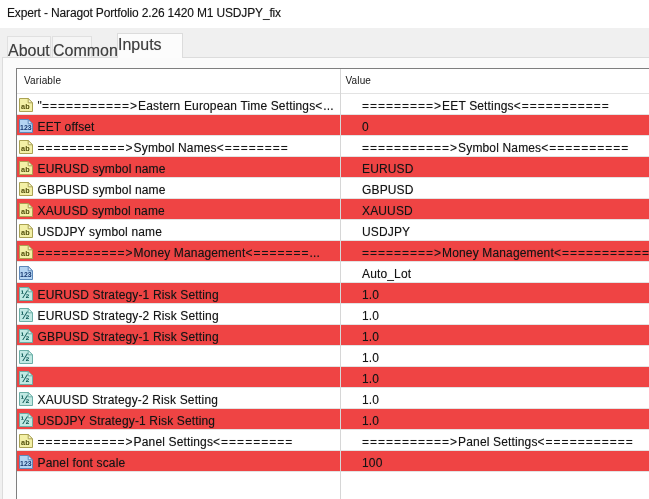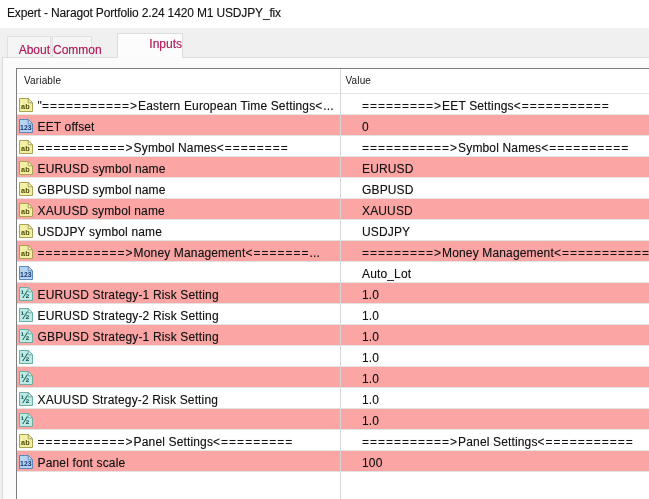--- a/index.html
+++ b/index.html
@@ -1,33 +1,33 @@
 <!DOCTYPE html>
 <html><head><meta charset="utf-8"><style>
 html,body{margin:0;padding:0}
 body{width:649px;height:499px;position:relative;overflow:hidden;background:#fff;font-family:"Liberation Sans",sans-serif}
 .title{position:absolute;left:7px;top:0;height:27px;line-height:27px;font-size:12px;color:#161616;white-space:nowrap;letter-spacing:-0.15px;text-shadow:0 0 0.7px rgba(30,30,30,0.4)}
 .dlgbg{position:absolute;left:0;top:28px;width:649px;height:471px;background:#f0f0f0}
 .page{position:absolute;left:2px;top:57px;width:647px;height:442px;background:#fbfbfb;border-left:1px solid #dcdcdc;border-top:1px solid #dcdcdc;box-sizing:border-box}
-.tab{position:absolute;top:36px;height:21px;background:#f5f5f5;border:1px solid #e0e0e0;border-bottom:none;box-sizing:border-box;font-size:12px;color:#be185d;text-align:right;line-height:27px;text-shadow:0 0 0.7px rgba(30,30,30,0.4)}
+.tab{position:absolute;top:36px;height:21px;background:#f5f5f5;border:1px solid #e0e0e0;border-bottom:none;box-sizing:border-box;font-size:16px;color:#404040;text-align:left;line-height:27px;text-shadow:0 0 0.7px rgba(30,30,30,0.4)}
 .tab.sel{top:33px;height:25px;background:#fcfcfc;border-color:#dcdcdc;line-height:21px;z-index:5}
 .tbl{position:absolute;left:16px;top:68px;width:633px;height:431px;background:#fff;border-left:1px solid #7f7f7f;border-top:1px solid #7f7f7f;box-sizing:border-box}
 .hdr{position:absolute;left:17px;top:69px;width:632px;height:25px;background:#fff;border-bottom:1px solid #e3e3e3;box-sizing:border-box}
 .hdr div{position:absolute;top:0;line-height:23px;font-size:10px;color:#161616;letter-spacing:0.15px}
 .row{position:absolute;left:17px;width:632px;height:21px;border-bottom:1px solid #e3e3e3;box-sizing:border-box;background:#fff}
-.row.g{background:#fca5a5}
+.row.g{background:#ef4444}
 .ic{position:absolute;left:2px;top:4px}
 .vt,.vv{position:absolute;top:2px;line-height:21px;font-size:12px;color:#141414;white-space:nowrap;letter-spacing:0.15px;text-shadow:0 0 0.7px rgba(30,30,30,0.45)}
 .vt{left:20.5px}
 .vv{left:345px}
 .eq{letter-spacing:1px}
 .cd{position:absolute;left:340px;top:69px;width:1px;height:430px;background:#d6d6d6}
 </style></head>
 <body>
-<div class="title">Expert - Naragot Portfolio 2.24 1420 M1 USDJPY_fix</div>
+<div class="title">Expert - Naragot Portfolio 2.26 1420 M1 USDJPY_fix</div>
 <div class="dlgbg"></div>
 <div class="page"></div>
 <div class="tab" style="left:7px;width:44px">About</div>
 <div class="tab" style="left:52px;width:40px">Common</div>
 <div class="tab sel" style="left:117px;width:66px">Inputs</div>
 <div class="tbl"></div>
 <div class="hdr">
     <div style="left:7px">Variable</div>
     <div style="left:328.5px">Value</div>
   </div>
@@ -162,20 +162,21 @@
     </svg>
     <div class="vt">XAUUSD Strategy-2 Risk Setting</div>
     <div class="vv">1.0</div>
   </div>
 <div class="row g" style="top:409px">
     <svg class="ic" width="14" height="14" viewBox="0 0 14 14">
       <path d="M0.5 0.5 H9.2 L13.5 4.8 V13.5 H0.5 Z" fill="#c0e9e3" stroke="#6aaea6" stroke-width="1"></path>
       <path d="M9.2 0.5 L13.5 4.8 H9.2 Z" fill="#e3f7f4" stroke="#6aaea6" stroke-width="1"></path>
       <text x="1.6" y="10.8" font-size="10.8" font-weight="bold" fill="#0e5a57" font-family="Liberation Sans,sans-serif">½</text>
     </svg>
+    <div class="vt">USDJPY Strategy-1 Risk Setting</div>
     <div class="vv">1.0</div>
   </div>
 <div class="row" style="top:430px">
     <svg class="ic" width="14" height="14" viewBox="0 0 14 14">
       <path d="M0.5 0.5 H9.2 L13.5 4.8 V13.5 H0.5 Z" fill="#f3f0a6" stroke="#aaa252" stroke-width="1"></path>
       <path d="M9.2 0.5 L13.5 4.8 H9.2 Z" fill="#fbf9d8" stroke="#aaa252" stroke-width="1"></path>
       <text x="2.1" y="10.8" font-size="7.3" font-weight="bold" fill="#4f4c09" font-family="Liberation Sans,sans-serif">ab</text>
     </svg>
     <div class="vt"><span class="eq">===========&gt;</span>Panel Settings<span class="eq">&lt;=========</span></div>
     <div class="vv"><span class="eq">===========&gt;</span>Panel Settings<span class="eq">&lt;===========</span></div>

